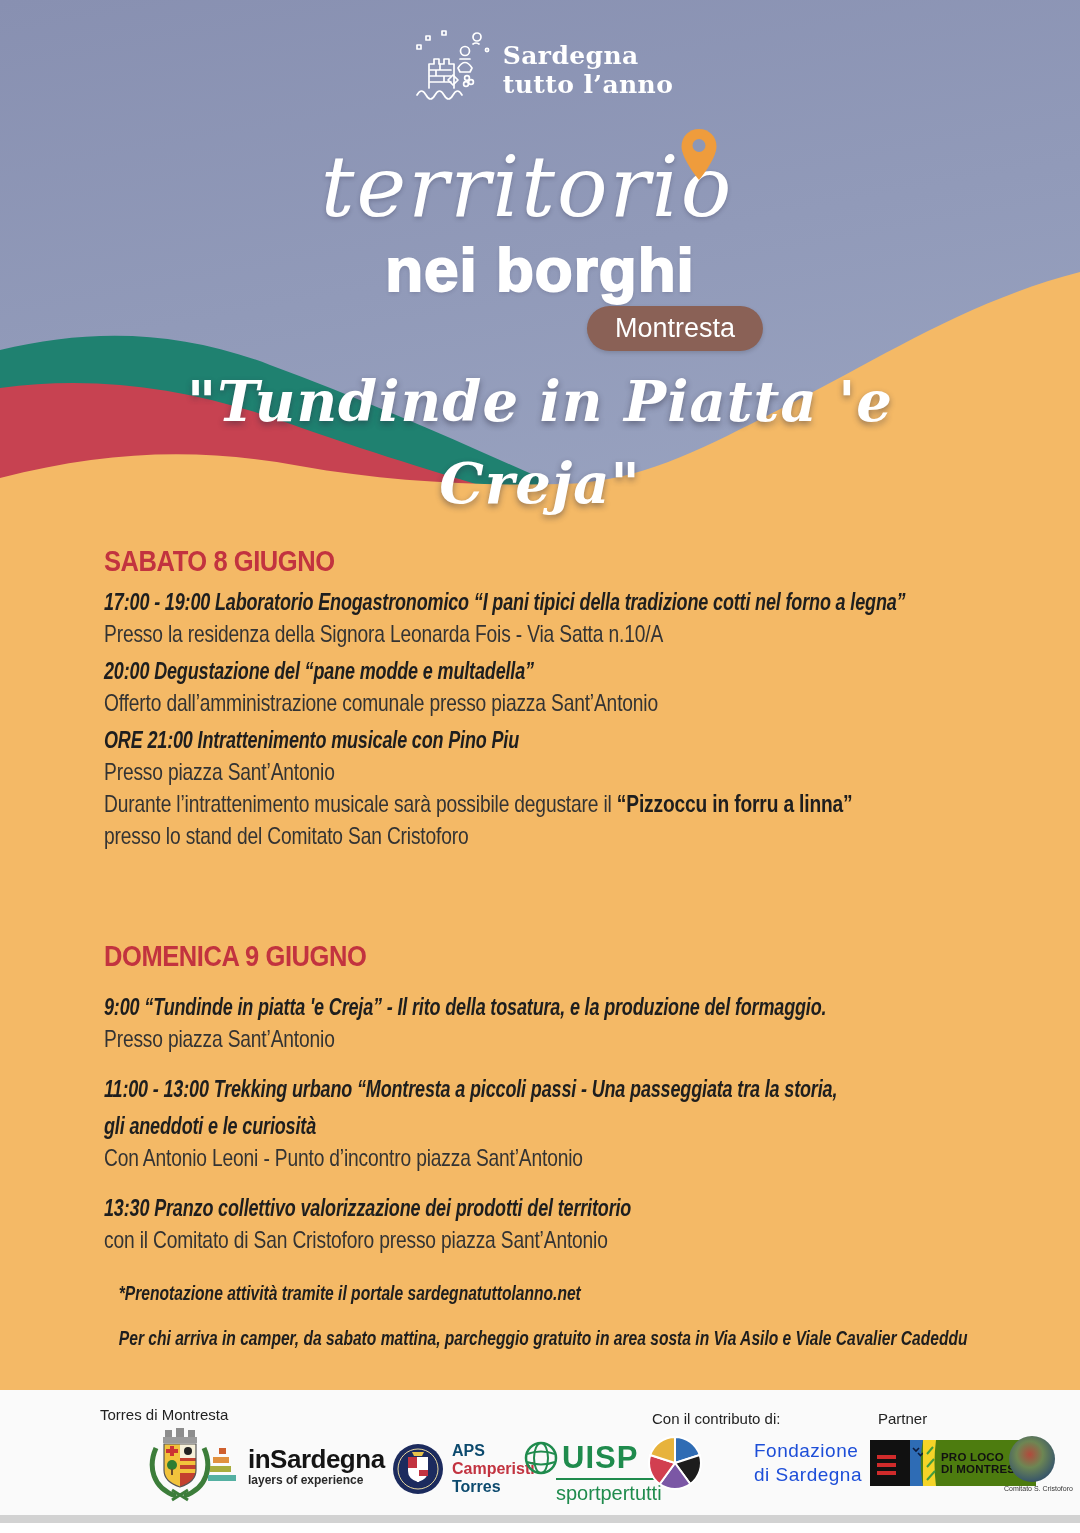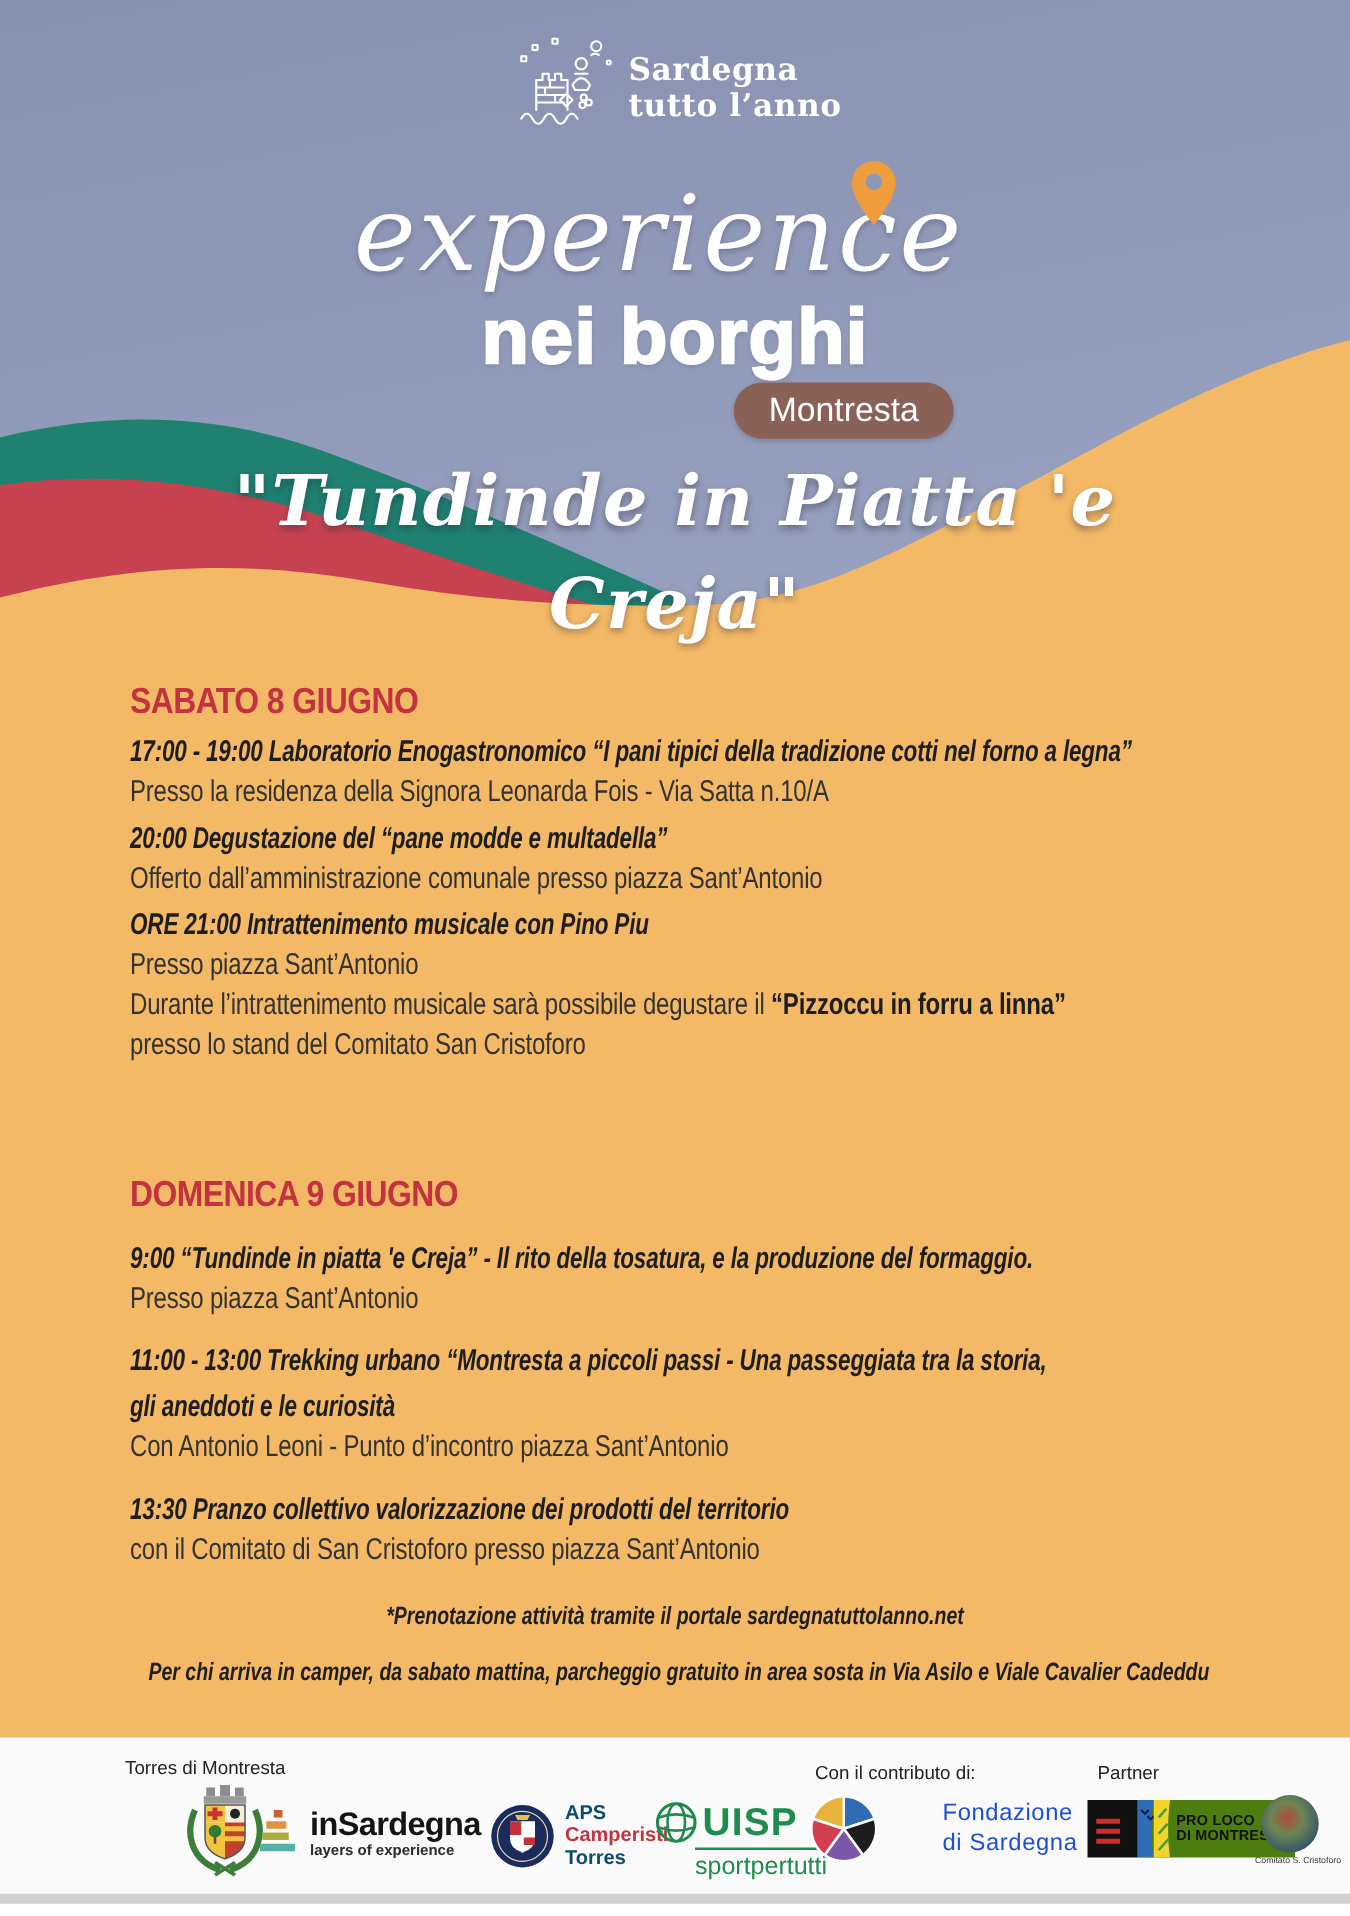--- a/index.html
+++ b/index.html
@@ -32,21 +32,21 @@
     transform:scaleX(.88);transform-origin:left;margin-bottom:8px;white-space:nowrap;}
   .day2{margin-top:88px;}
   .line{white-space:nowrap;line-height:32px;transform-origin:left;}
   .event{font-style:italic;font-weight:bold;font-size:24px;color:#1e1e1e;
     letter-spacing:-.2px;transform:scaleX(.75);margin-top:5px;}
   .info{font-size:24px;color:#333;letter-spacing:-.2px;transform:scaleX(.80);}
   .gap{margin-top:18px;}
   .line-bold{font-weight:bold;color:#1e1e1e;}
 
   
-  .notes{position:absolute;top:1282px;left:0;right:0;text-align:center;}
+  .notes{position:absolute;top:1282px;left:0;right:0;}
   .note{font-style:italic;font-weight:bold;font-size:20px;color:#1e1e1e;white-space:nowrap;
     transform:scaleX(.78);transform-origin:center;}
   .note+.note{margin-top:22px;}
 
   
   .footer{position:absolute;left:0;right:0;bottom:0;height:133px;background:#fafafa;}
   .footer::after{content:"";position:absolute;left:0;right:0;bottom:0;height:8px;background:#d2d2d2;}
   .f-label{position:absolute;font-size:15px;color:#222;}
   .lbl-comune{left:100px;top:16px;}
   .lbl-contributo{left:652px;top:20px;}
@@ -109,21 +109,21 @@
         <path d="M10,67 q4.5,-8 9,0 t9,0 t9,0 t9,0 t9,0"></path>
         <path d="M66,16 q3,-2 6,0"></path>
       </g>
     </svg>
     <div class="brand-text">
       <div>Sardegna</div>
       <div>tutto l’anno</div>
     </div>
   </div>
 
-  <div class="script-title">experience</div>
+  <div class="script-title">territorio</div>
   <svg class="pin" width="38" height="54" viewBox="0 0 38 54">
     <path d="M19,1 C9,1 1.5,8.5 1.5,18.5 C1.5,31 19,52 19,52 C19,52 36.5,31 36.5,18.5 C36.5,8.5 29,1 19,1 Z" fill="#ef9c3c"></path>
     <circle cx="19" cy="17.5" r="6.5" fill="#8d97b6"></circle>
   </svg>
   <div class="subtitle">nei borghi</div>
   <div class="badge">Montresta</div>
 
   <div class="main-title title1">"Tundinde in Piatta 'e</div>
   <div class="main-title title2">Creja"</div>
 

